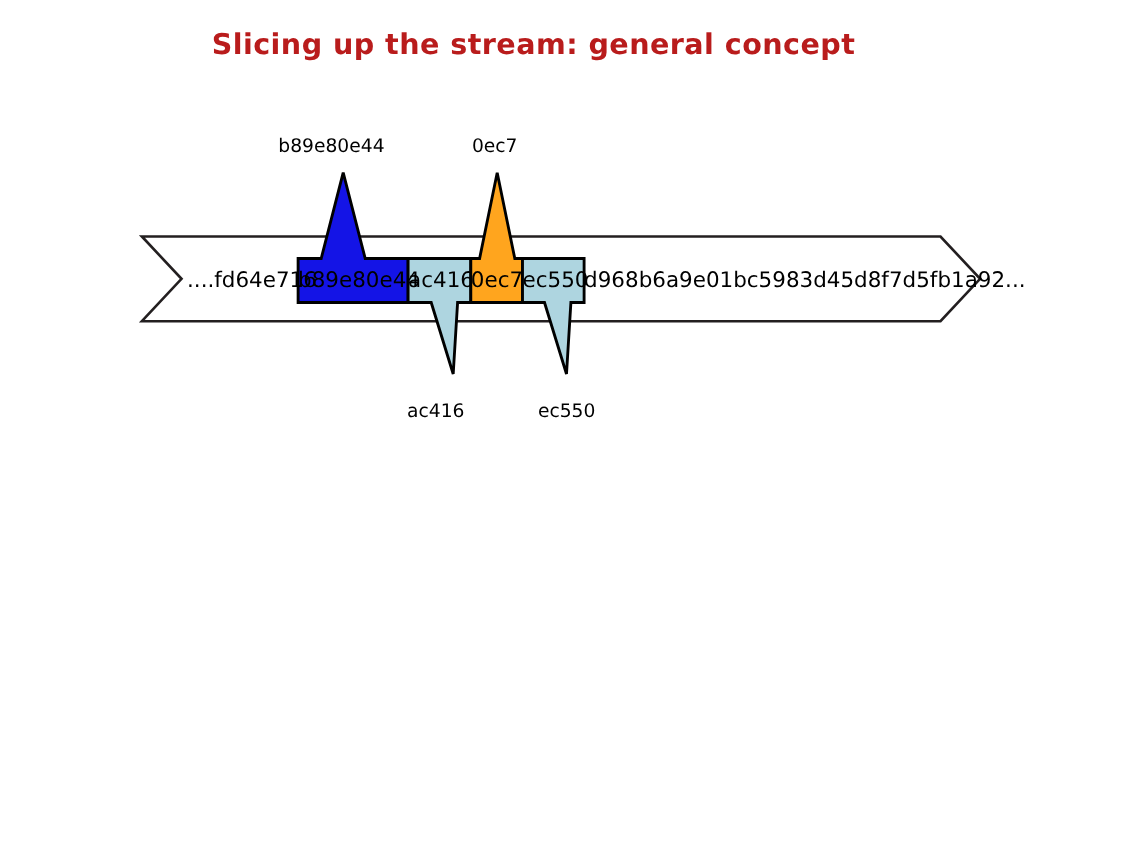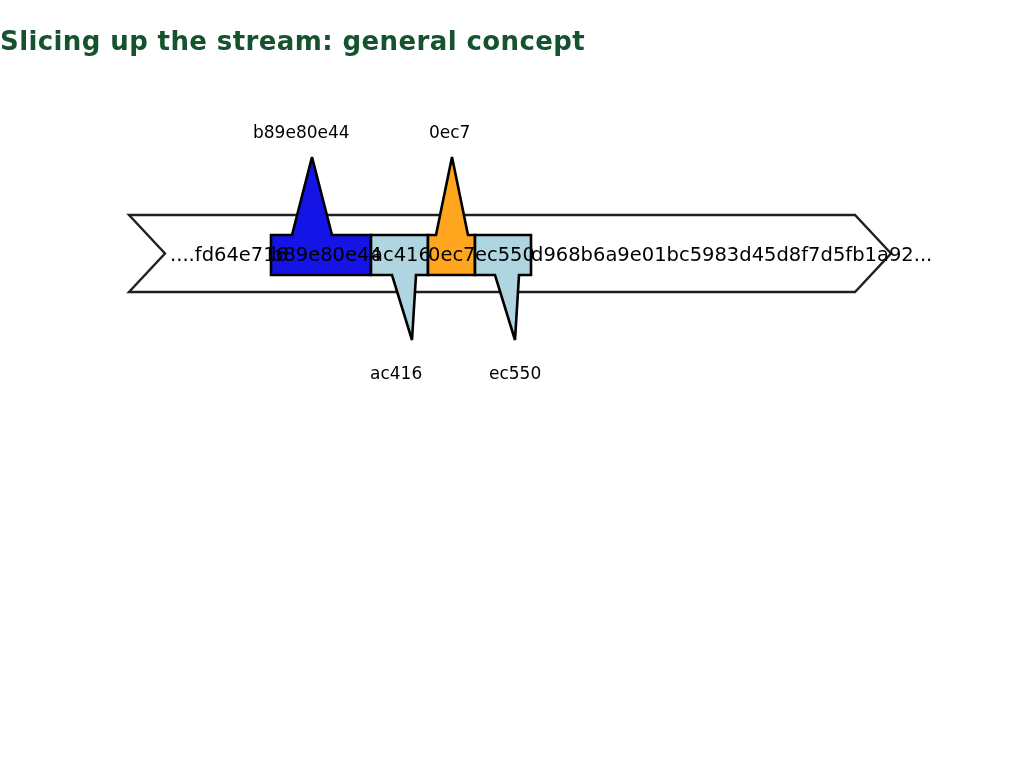--- a/index.html
+++ b/index.html
@@ -18,26 +18,26 @@
     position: relative;
     width: 1024px;
     height: 768px;
     background: #ffffff;
   }
   #slide-title {
     position: absolute;
     left: 0;
     top: 26px;
     width: 970px;
-    text-align: left;
+    text-align: center;
     font-family: "DejaVu Sans", sans-serif;
     font-weight: bold;
     font-size: 26px;
     letter-spacing: 0.4px;
-    color: #14532d;
+    color: #b91c1c;
     white-space: nowrap;
   }
   #diagram {
     position: absolute;
     left: 0;
     top: 0;
   }
   text.stream-char {
     font-family: "DejaVu Sans", sans-serif;
     font-size: 19.5px;

